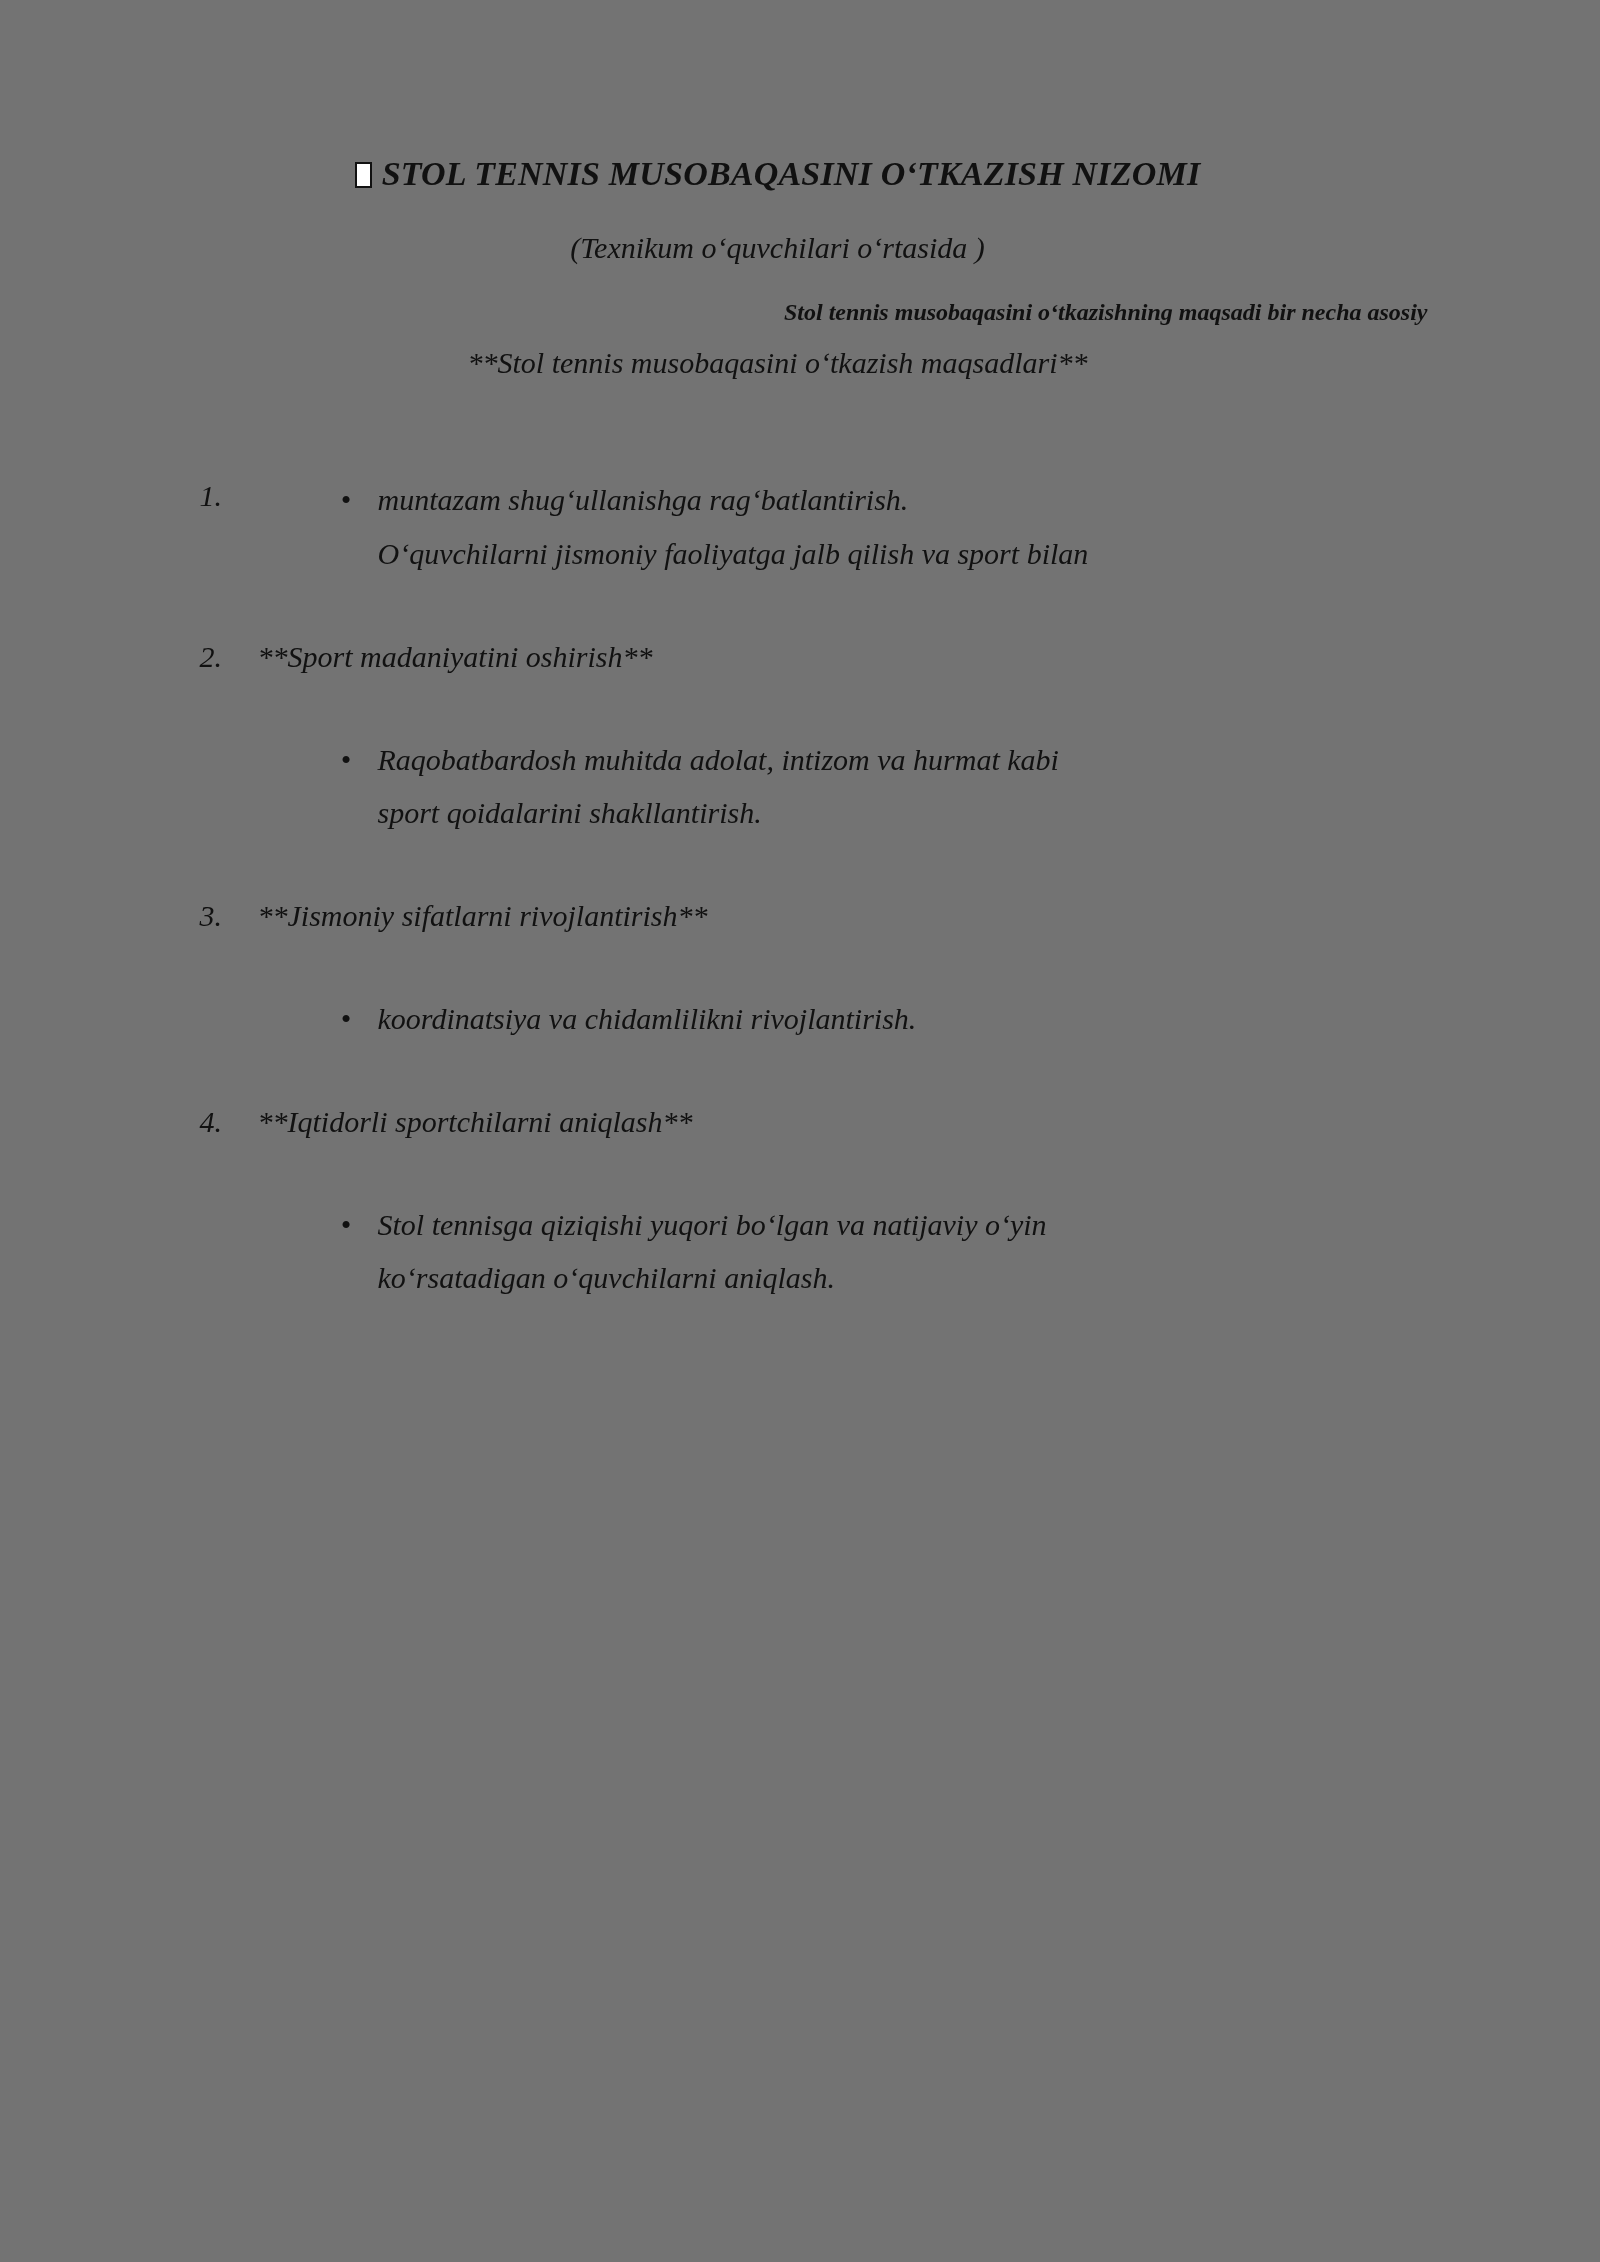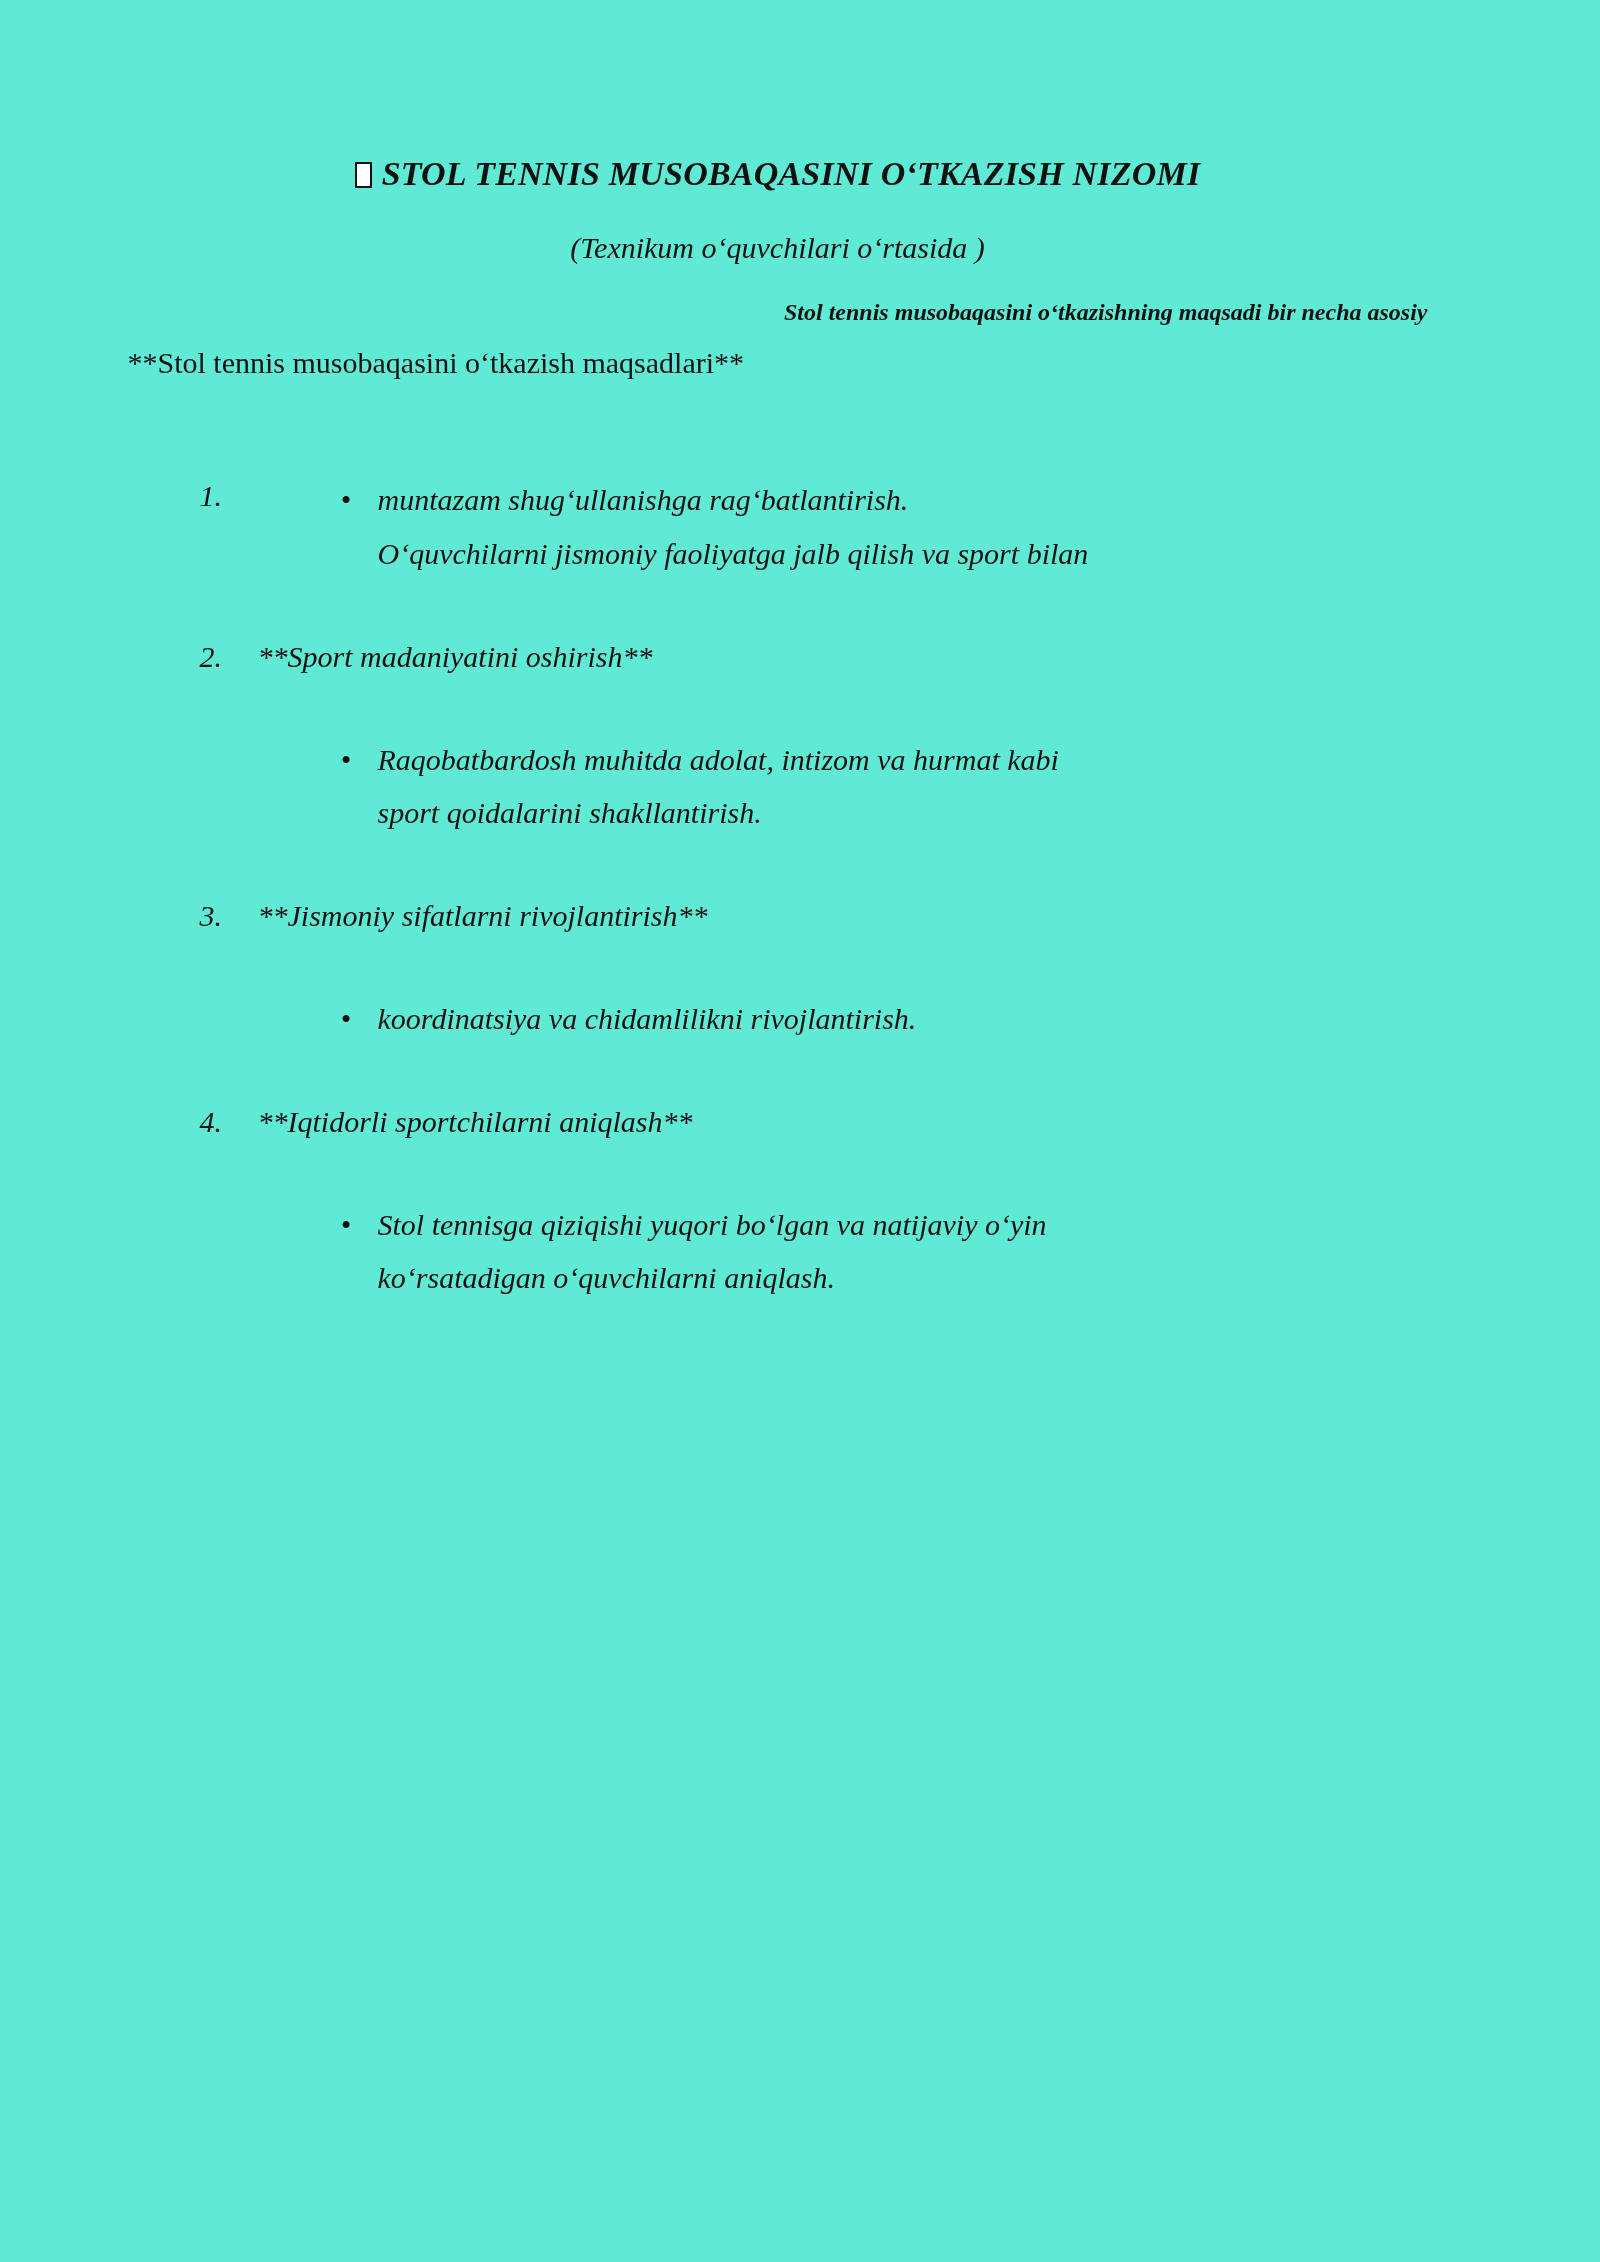--- a/index.html
+++ b/index.html
@@ -13,21 +13,21 @@
     height: 2262px;
     font-family: "Liberation Serif", "DejaVu Serif", serif;
     color: #111111;
     -webkit-font-smoothing: antialiased;
   }
 
   .page {
     position: relative;
     width: 1600px;
     height: 2262px;
-    background: #5eead4;
+    background: #737373;
     box-sizing: border-box;
     padding: 96px 150px 120px 105px;
     overflow: hidden;
   }
 
   .doc-body {
     width: 1300px;
     margin: 0 auto;
   }
 
@@ -69,20 +69,22 @@
     line-height: 1.72;
     margin: 22px 0 0 0;
     font-weight: bold;
   }
   .intro-line {
     display: block;
   }
 
   .section-label {
     font-size: 30px;
+    font-style: italic;
+    text-align: center;
     line-height: 1.6;
     margin: 6px 0 0 0;
   }
 
   
   .num-list {
     list-style: none;
     margin: 86px 0 0 0;
     padding: 0;
   }

